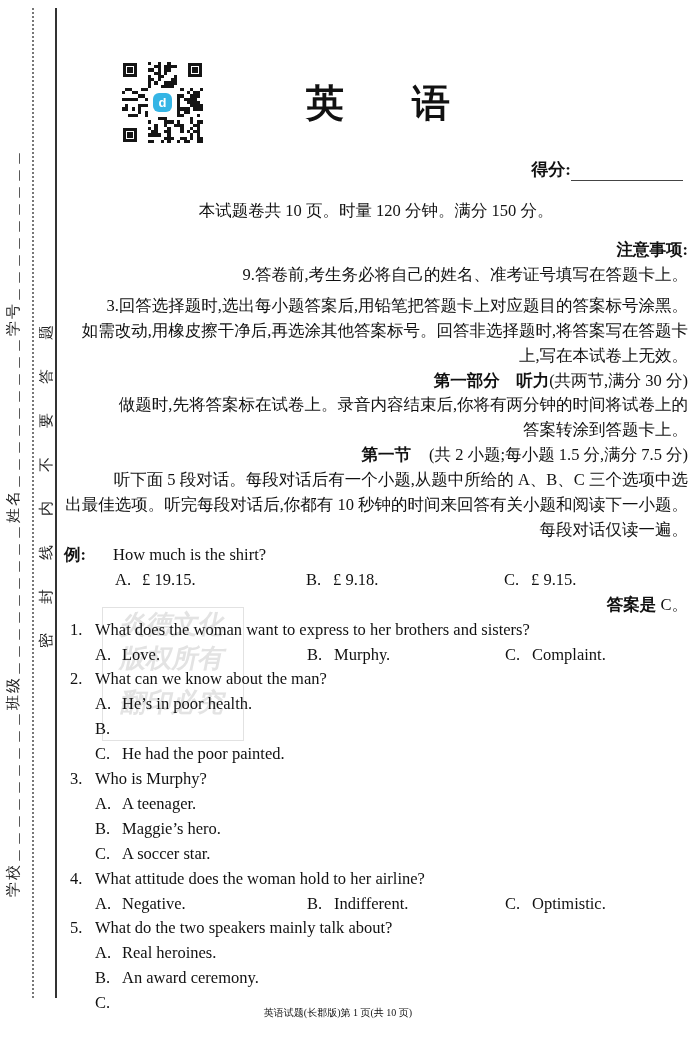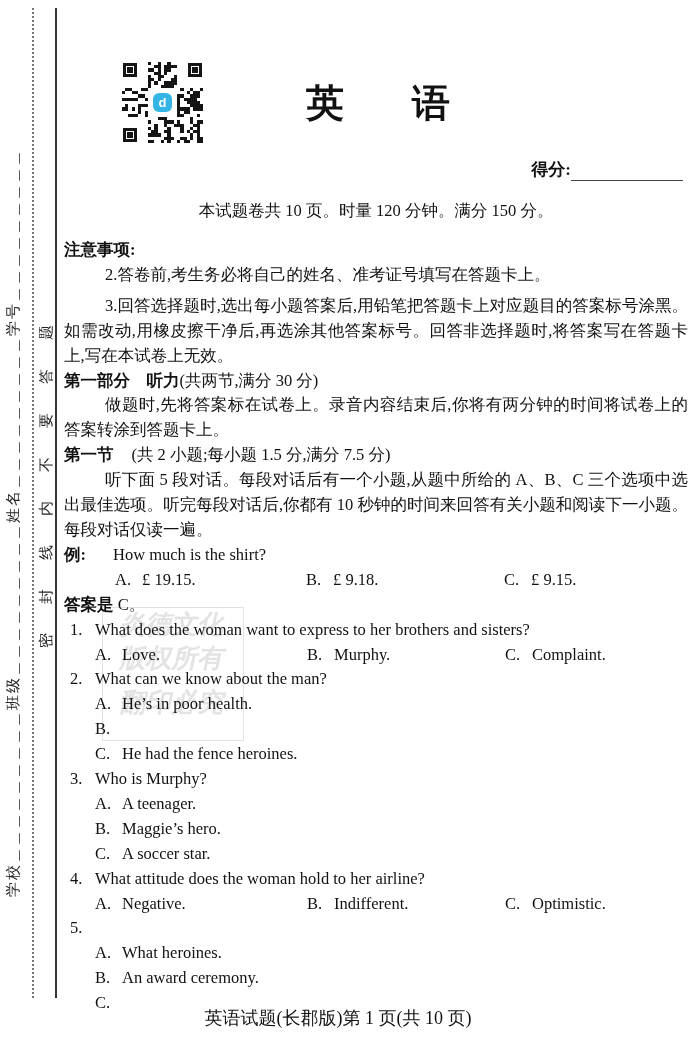--- a/index.html
+++ b/index.html
@@ -38,39 +38,39 @@
            color:#fff;font-size:13px;font-weight:bold;font-family:"Liberation Sans",sans-serif;}
   .subject{position:absolute;left:0;top:78px;width:756px;text-align:center;font-size:38px;font-weight:bold;z-index:1;}
   .subject .sgap{display:inline-block;width:68px;}
   .score{position:absolute;right:17px;top:158px;font-size:17px;z-index:1;}
   .score .score-label{font-weight:bold;}
   .score .blank{display:inline-block;width:112px;border-bottom:1.5px solid #444;height:16px;vertical-align:bottom;}
   .exam-info{position:absolute;left:60px;top:200px;width:632px;text-align:center;font-size:16.5px;z-index:1;}
 
   
   .content{position:absolute;left:64px;top:238px;width:624px;font-size:16.5px;line-height:24.9px;z-index:1;}
-  .content p{margin:0;}
+  .content p{margin:0;text-align:right;}
   .cjk{text-align:justify;word-break:break-all;}
   .indent{text-indent:41px;}
   .mt6{margin-top:6px !important;}
   .b{font-weight:bold;}
   .q-line{display:flex;padding-left:6px;}
   .qnum{width:25px;flex:0 0 25px;}
   .opt-row{display:flex;padding-left:31px;}
   .opt-row.example{padding-left:51px;}
   .opt{display:flex;}
   .opt .letter{width:27px;flex:0 0 27px;}
   .opt-row .o1{width:212px;flex:0 0 212px;}
   .opt-row.example .o1{width:191px;flex:0 0 191px;}
   .opt-row .o2{width:198px;flex:0 0 198px;}
   .opt-stack{display:flex;padding-left:31px;}
   .example-line{display:flex;}
   .example-label{width:49px;flex:0 0 49px;font-weight:bold;}
 
-  .footer{position:absolute;left:0;top:1006px;width:676px;text-align:center;font-size:18px;z-index:1;}
+  .footer{position:absolute;left:0;top:1006px;width:676px;text-align:center;font-size:10px;z-index:1;}
 </style>
 </head>
 <body>
 
 <div class="page">
 
   <div class="vert student-fields">学校＿＿＿＿＿＿＿＿＿班级＿＿＿＿＿＿＿＿＿姓名＿＿＿＿＿＿＿＿＿学号＿＿＿＿＿＿＿＿＿</div>
   <div class="dotted-line"></div>
   <div class="vert seal-text">密封线内不要答题</div>
   <div class="solid-line"></div>
@@ -256,21 +256,21 @@
   </div>
 
   <div class="subject"><span>英</span><span class="sgap"></span><span>语</span></div>
 
   <div class="score"><span class="score-label">得分:</span><span class="blank"></span></div>
 
   <div class="exam-info">本试题卷共 10 页。时量 120 分钟。满分 150 分。</div>
 
   <div class="content">
     <p class="b">注意事项:</p>
-    <p class="cjk indent">2.答卷前,考生务必将自己的姓名、准考证号填写在答题卡上。</p>
+    <p class="cjk indent">9.答卷前,考生务必将自己的姓名、准考证号填写在答题卡上。</p>
     <p class="cjk indent mt6">3.回答选择题时,选出每小题答案后,用铅笔把答题卡上对应题目的答案标号涂黑。如需改动,用橡皮擦干净后,再选涂其他答案标号。回答非选择题时,将答案写在答题卡上,写在本试卷上无效。</p>
 
     <p><span class="b">第一部分　听力</span><span>(共两节,满分 30 分)</span></p>
     <p class="cjk indent">做题时,先将答案标在试卷上。录音内容结束后,你将有两分钟的时间将试卷上的答案转涂到答题卡上。</p>
 
     <p><span class="b">第一节</span><span style="margin-left:18px">(共 2 小题;每小题 1.5 分,满分 7.5 分)</span></p>
     <p class="cjk indent">听下面 5 段对话。每段对话后有一个小题,从题中所给的 A、B、C 三个选项中选出最佳选项。听完每段对话后,你都有 10 秒钟的时间来回答有关小题和阅读下一小题。每段对话仅读一遍。</p>
 
     <div class="example-line">
       <span class="example-label">例:</span>
@@ -322,21 +322,21 @@
         </span>
       </div>
     <div class="opt-stack">
         <span class="opt">
           <span class="letter">B.</span>
         </span>
       </div>
     <div class="opt-stack">
         <span class="opt">
           <span class="letter">C.</span>
-          <span>He had the fence heroines.</span>
+          <span>He had the poor painted.</span>
         </span>
       </div>
 
     <div class="q-line">
         <span class="qnum">3.</span>
         <span>Who is Murphy?</span>
       </div>
     <div class="opt-stack">
         <span class="opt">
           <span class="letter">A.</span>
@@ -370,25 +370,26 @@
           <span>Indifferent.</span>
         </span>
       <span class="opt">
           <span class="letter">C.</span>
           <span>Optimistic.</span>
         </span>
     </div>
 
     <div class="q-line">
         <span class="qnum">5.</span>
-      </div>
-    <div class="opt-stack">
-        <span class="opt">
-          <span class="letter">A.</span>
-          <span>What heroines.</span>
+        <span>What do the two speakers mainly talk about?</span>
+      </div>
+    <div class="opt-stack">
+        <span class="opt">
+          <span class="letter">A.</span>
+          <span>Real heroines.</span>
         </span>
       </div>
     <div class="opt-stack">
         <span class="opt">
           <span class="letter">B.</span>
           <span>An award ceremony.</span>
         </span>
       </div>
     <div class="opt-stack">
         <span class="opt">

